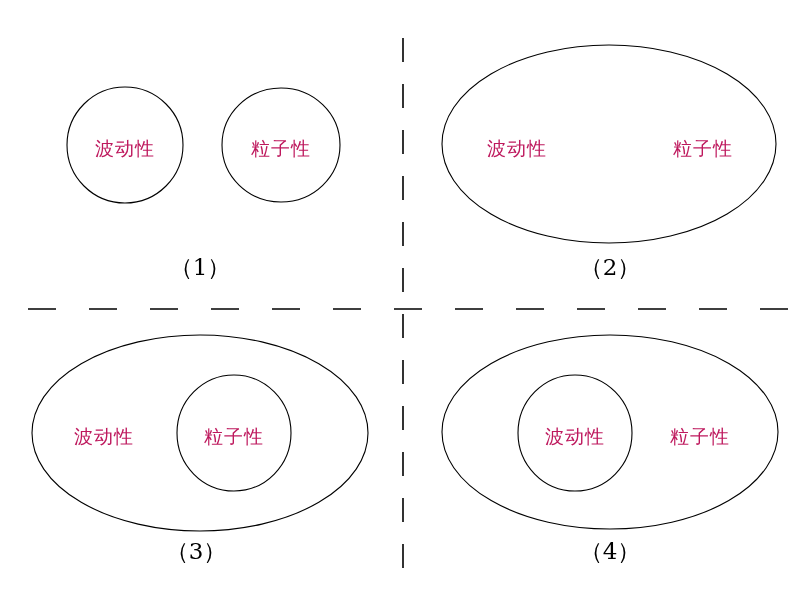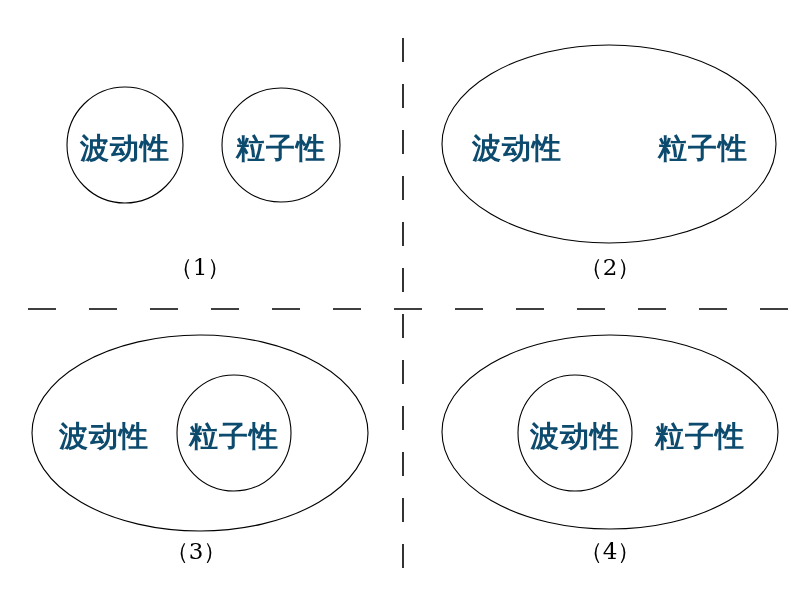--- a/index.html
+++ b/index.html
@@ -28,28 +28,27 @@
     stroke-width: 1.1;
   }
   .divider-line {
     stroke: #000000;
     stroke-width: 1.6;
     fill: none;
   }
   .cjk-label {
     position: absolute;
     font-family: "DejaVu Sans", "Liberation Sans", sans-serif;
-    font-size: 29px;
+    font-size: 19px;
     line-height: 1;
-    color: #0c4a6e;
+    color: #be185d;
     white-space: nowrap;
     letter-spacing: 1px;
     transform: translate(-50%, -50%);
     user-select: none;
-    font-weight: bold;
   }
   .panel-caption {
     position: absolute;
     font-family: "DejaVu Serif", "Liberation Serif", serif;
     font-size: 23px;
     line-height: 1;
     color: #000000;
     white-space: nowrap;
     transform: translate(-50%, -50%);
     user-select: none;

